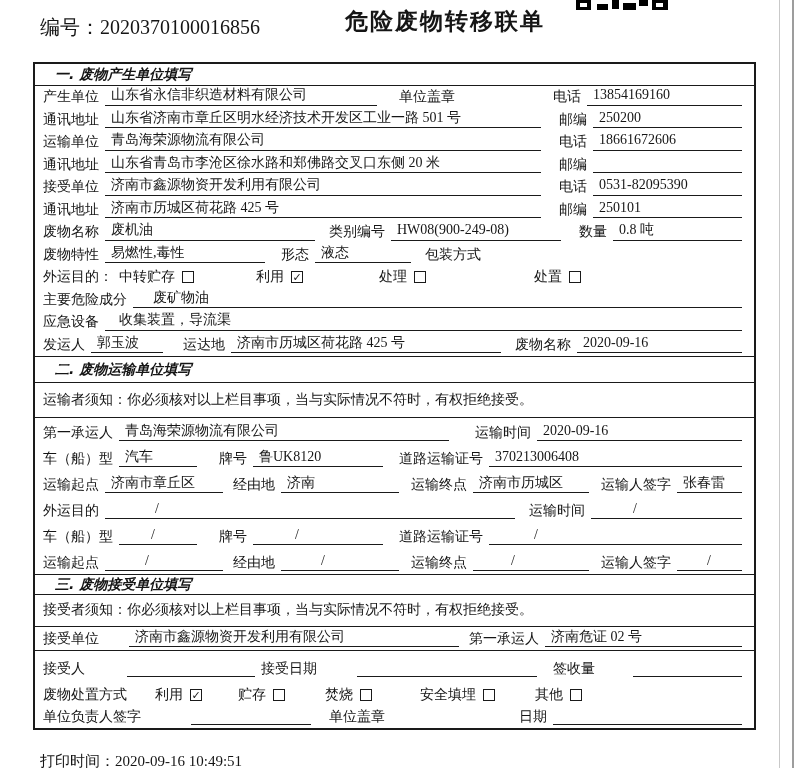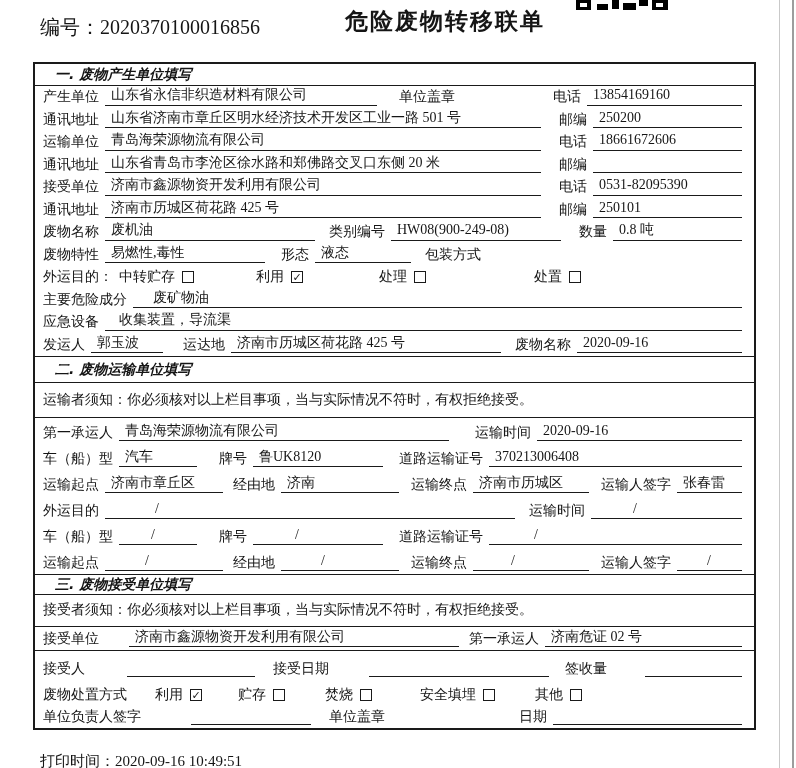--- a/index.html
+++ b/index.html
@@ -246,21 +246,21 @@
   <div class="row sep" style="height:24px">
     <span class="lb">接受单位</span>
     <span class="u" style="width:330px;margin-left:24px">济南市鑫源物资开发利用有限公司</span>
     <span class="lb" style="margin-left:10px">第一承运人</span>
     <span class="u fill">济南危证 02 号</span>
   </div>
 
   <div class="row" style="height:29px">
     <span class="lb">接受人</span>
     <span class="u" style="width:128px;margin-left:36px"></span>
-    <span class="lb" style="margin-left:18px">接受日期</span>
+    <span class="lb" style="margin-left:6px">接受日期</span>
     <span class="u" style="width:180px;margin-left:34px"></span>
     <span class="lb" style="margin-left:16px">签收量</span>
     <span class="u fill" style="margin-left:32px"></span>
   </div>
 
   <div class="row" style="height:26px">
     <span class="lb">废物处置方式</span>
     <span class="grp" style="margin-left:22px">
       <span>利用</span>
       <span class="cb checked">✓</span>

